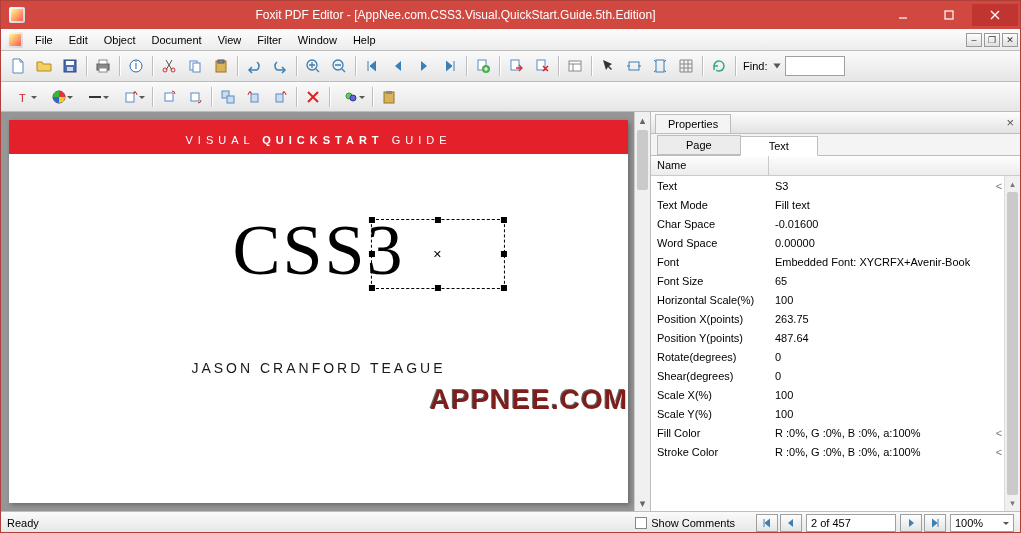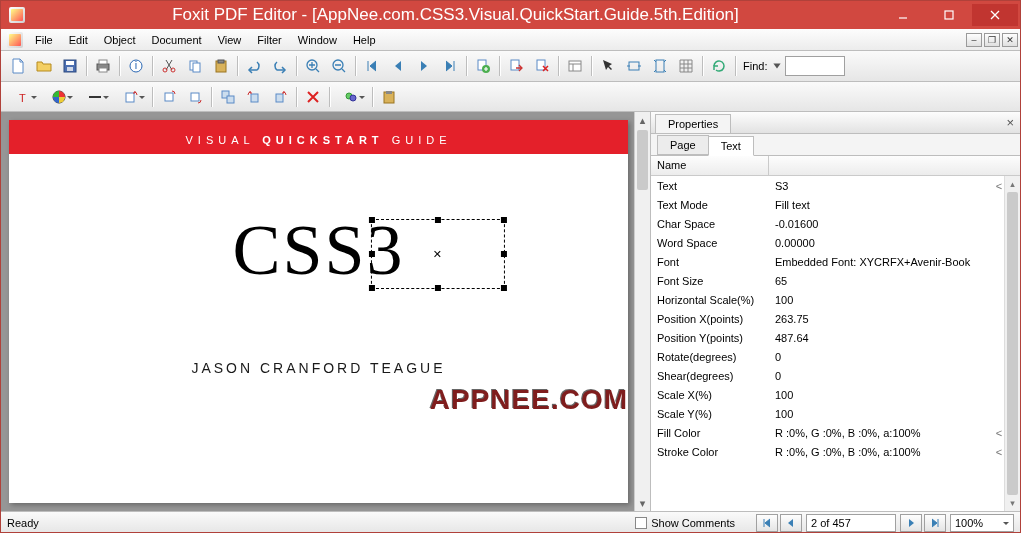--- a/index.html
+++ b/index.html
@@ -1,20 +1,20 @@
 <!DOCTYPE html>
 <html><head>
 <meta charset="utf-8">
 <style>
 *{box-sizing:border-box;margin:0;padding:0;font-family:Tahoma,sans-serif;font-size:11px;user-select:none}
 body{width:1021px;height:533px;background:#fff;position:relative;overflow:hidden;border:1px solid #b0413a}
 .titlebar{height:28px;background:#d14840;display:flex;align-items:center;color:#fff;padding:0 2px}
 .titlebar .app-icon{width:16px;height:16px;margin:0 6px;background:linear-gradient(135deg,#fff,#d0d0d0);border-radius:2px;position:relative}
 .titlebar .app-icon::after{content:"";position:absolute;inset:2px;background:linear-gradient(135deg,#ff8,#f55);border-radius:1px}
-.titlebar .title{flex:1;text-align:center;font-size:17px}
+.titlebar .title{flex:1;text-align:center;font-size:12px}
 .winbtns{display:flex}
 .winbtn{width:46px;height:22px;display:flex;align-items:center;justify-content:center;color:#fff;cursor:default}
 .winbtn.close{background:#c13530}
 .winbtn svg{width:10px;height:10px}
 .menubar{height:22px;background:linear-gradient(#fdfdfd,#ececec);border-bottom:1px solid #bdbdbd;display:flex;align-items:center;padding-left:2px}
 .mb-icon{width:16px;height:16px;margin:0 4px;background:linear-gradient(135deg,#fff,#d0d0d0);border-radius:2px;position:relative}
 .mb-icon::after{content:"";position:absolute;inset:2px;background:linear-gradient(135deg,#ff8,#f55);border-radius:1px}
 .menubar .item{padding:3px 8px;cursor:default}
 .menubar .mdi-btns{margin-left:auto;display:flex;padding-right:2px}
 .mdi-btn{width:16px;height:14px;border:1px solid #9a9a9a;background:linear-gradient(#fefefe,#e0e0e0);margin-left:2px;display:flex;align-items:center;justify-content:center;font-size:9px;color:#333;cursor:default}
@@ -45,21 +45,21 @@
 .sel-box .h4{left:-3px;top:50%;margin-top:-3px}.sel-box .h5{right:-3px;top:50%;margin-top:-3px}
 .sel-box .h6{left:-3px;bottom:-3px}.sel-box .h7{left:50%;bottom:-3px;margin-left:-3px}.sel-box .h8{right:-3px;bottom:-3px}
 .sel-box .x{position:absolute;left:50%;top:50%;transform:translate(-50%,-50%);font-size:11px;color:#000}
 .author{text-align:center;margin-top:68px;font-family:Arial,sans-serif;font-size:14px;letter-spacing:3px;color:#1a1a1a}
 .watermark{text-align:right;margin-top:8px;font-family:"Arial Black",sans-serif;font-size:28px;font-weight:900;color:#7f1d1d;text-shadow:1px 1px 0 #fff,-1px -1px 0 #666;letter-spacing:1px}
 .props-panel{width:370px;background:#f4f4f4;border-left:1px solid #bdbdbd;display:flex;flex-direction:column}
 .props-title{height:22px;background:linear-gradient(#fdfdfd,#e2e2e2);border-bottom:1px solid #bdbdbd;display:flex;align-items:center}
 .props-title .tab{padding:3px 12px;border:1px solid #bdbdbd;border-bottom:none;background:#f4f4f4;margin-left:4px;margin-top:2px}
 .props-title .xclose{margin-left:auto;margin-right:6px;color:#555;cursor:default;font-size:13px}
 .props-tabs{height:22px;display:flex;align-items:flex-end;padding-left:6px;border-bottom:1px solid #bdbdbd;background:#f4f4f4}
-.props-tabs .ptab{padding:3px 12px;border:1px solid #bdbdbd;background:#ececec;margin-right:-1px;cursor:default}
+.props-tabs .ptab{padding:3px 28px;border:1px solid #bdbdbd;background:#ececec;margin-right:-1px;cursor:default}
 .props-tabs .ptab.active{background:#fff;border-bottom:1px solid #fff;position:relative;top:1px}
 .props-grid{flex:1;background:#fff;overflow:hidden;position:relative}
 .pg-head{display:flex;background:linear-gradient(#fdfdfd,#ececec);border-bottom:1px solid #cacaca;height:20px}
 .pg-head div{padding:3px 6px;border-right:1px solid #cacaca}
 .pg-head .c1{width:118px}.pg-head .c2{flex:1}
 .pg-body{position:absolute;top:20px;left:0;right:16px;bottom:0;overflow:hidden}
 .pg-row{display:flex;height:19px;align-items:center}
 .pg-row .c1{width:118px;padding-left:6px;white-space:nowrap;overflow:hidden}
 .pg-row .c2{flex:1;padding-left:6px;white-space:nowrap;overflow:hidden}
 .pg-row .c3{width:10px;color:#777;text-align:center}

